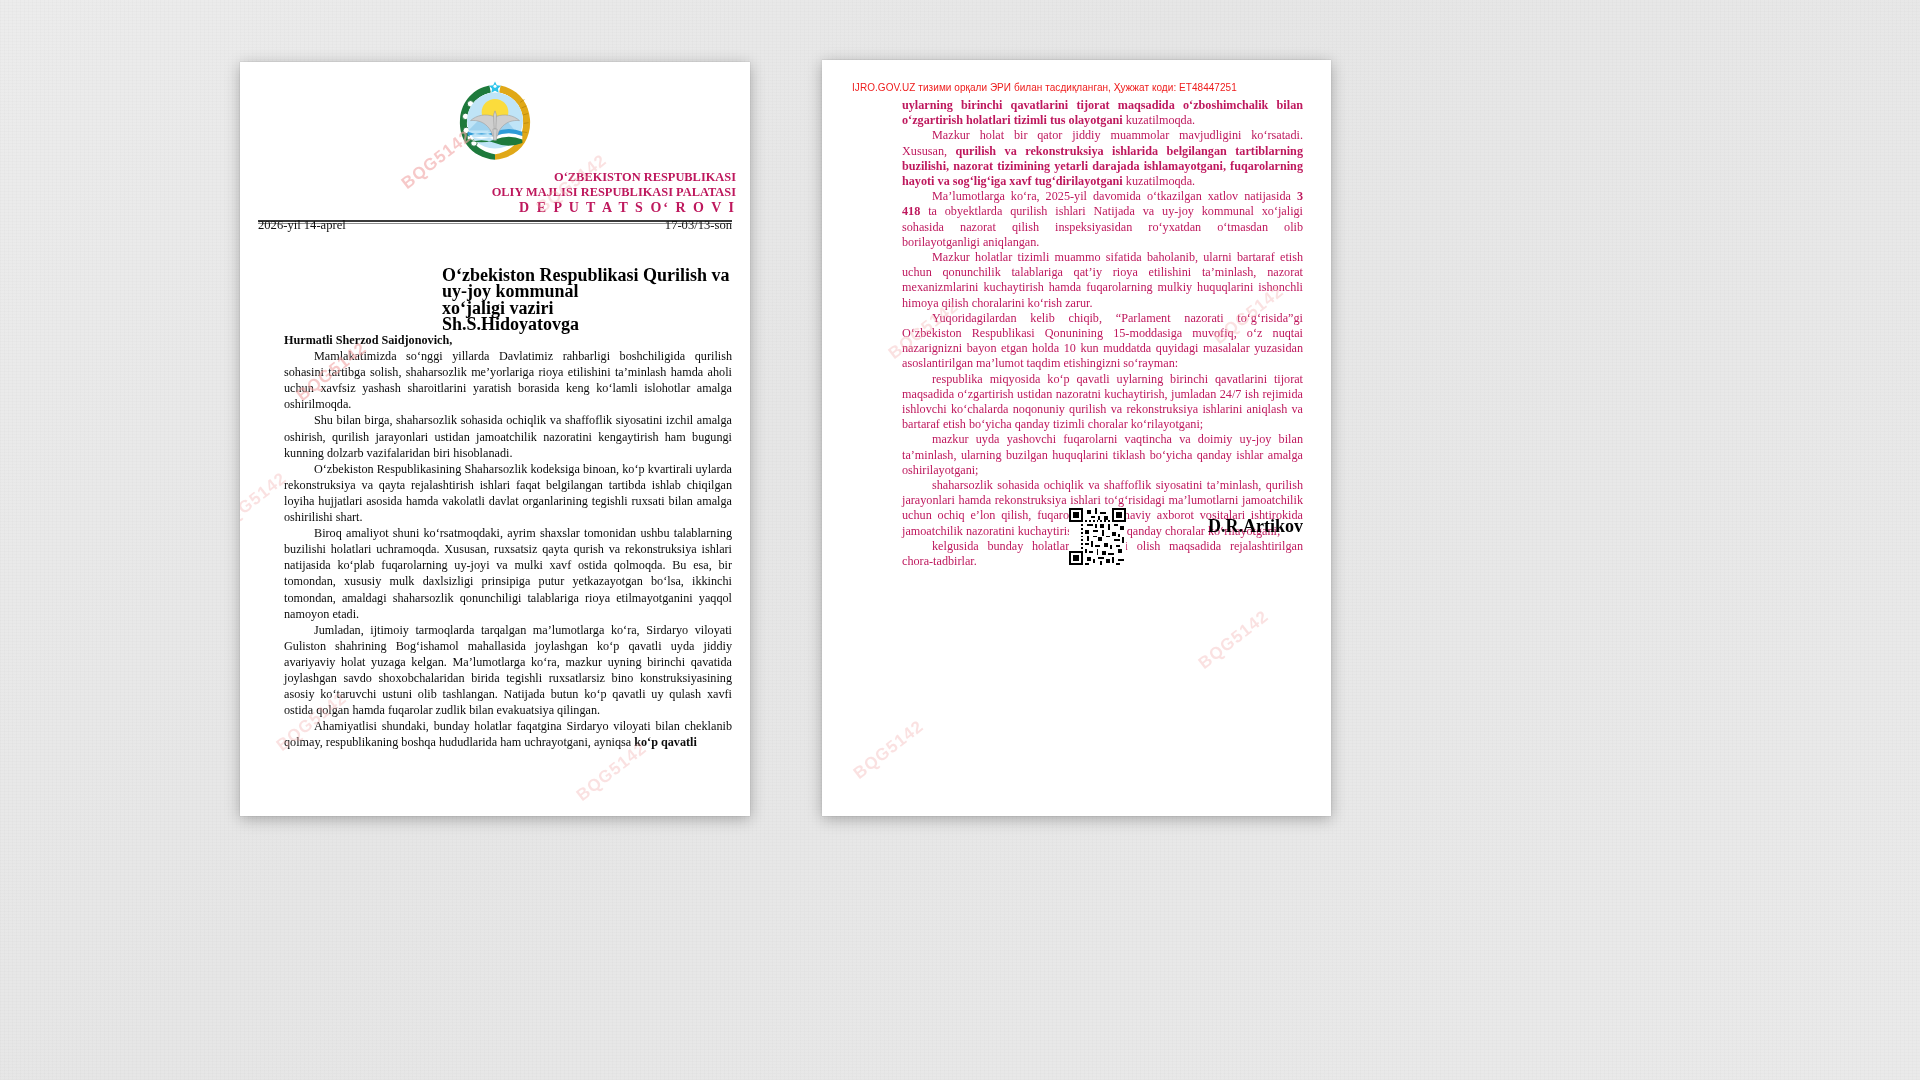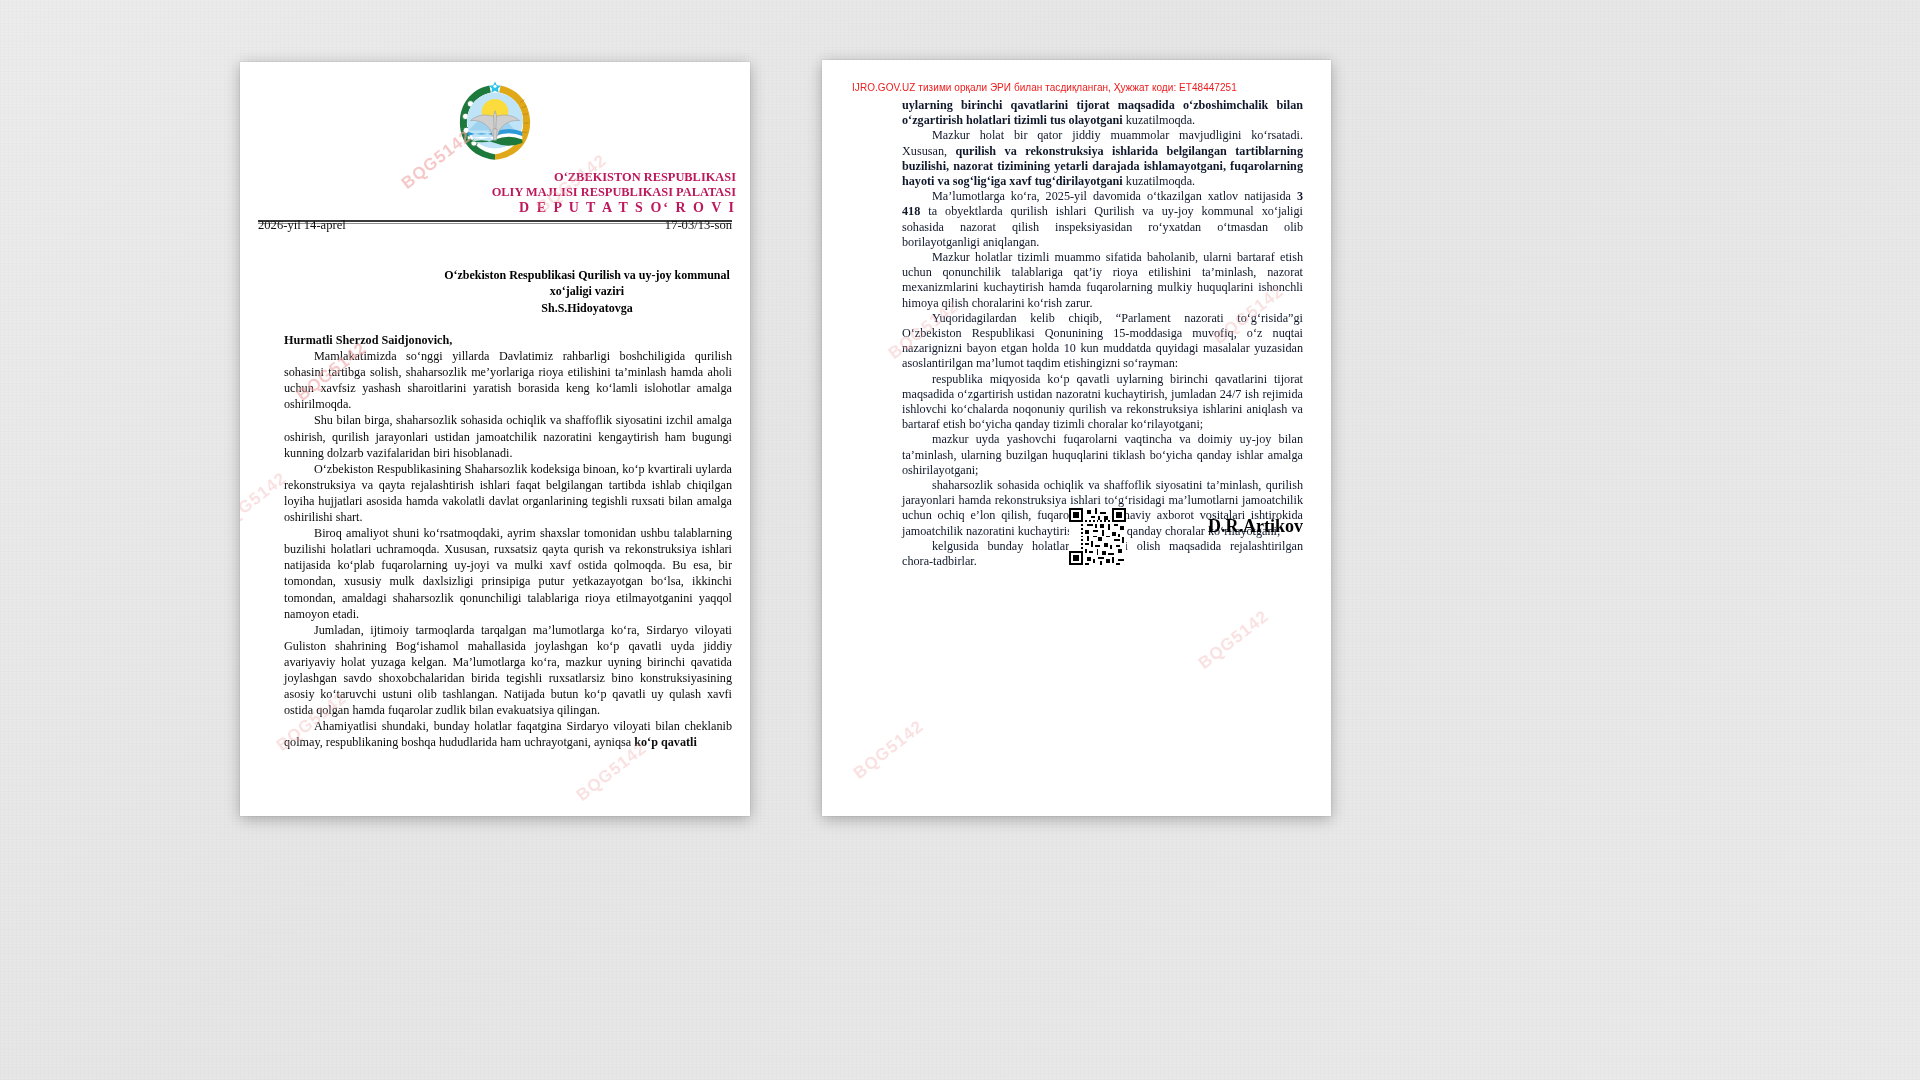--- a/index.html
+++ b/index.html
@@ -99,23 +99,23 @@
     display: flex; justify-content: space-between;
     font-size: 12.6px;
     color: #111;
   }
 
   .addressee {
     position: absolute;
     right: 18px;
     top: 205px;
     width: 290px;
-    text-align: center;
+    text-align: left;
     font-weight: bold;
-    font-size: 12px;
+    font-size: 18px;
     line-height: 16.4px;
     color: #000;
   }
 
   .body-text {
     position: absolute;
     left: 44px; right: 18px;
     top: 270px;
     font-size: 12.2px;
     line-height: 16.1px;
@@ -144,21 +144,21 @@
     letter-spacing: 0.05px;
     white-space: nowrap;
   }
 
   .p2-body {
     position: absolute;
     left: 80px; right: 28px;
     top: 38px;
     font-size: 12.2px;
     line-height: 15.2px;
-    color: #0f172a;
+    color: #be185d;
     text-align: justify;
   }
   .p2-body p { margin: 0; text-indent: 30px; }
   .p2-body p.cont { text-indent: 0; }
   .p2-body b { font-weight: bold; }
 
   .qr {
     position: absolute;
     left: 247px;
     top: 448px;
@@ -267,21 +267,21 @@
   </div>
 
   <div class="page" id="page-2">
     <div class="page-inner">
 
       <div class="cert-line">IJRO.GOV.UZ тизими орқали ЭРИ билан тасдиқланган, Ҳужжат коди: ЕТ48447251</div>
 
       <div class="p2-body">
         <p class="cont"><b>uylarning birinchi qavatlarini tijorat maqsadida o‘zboshimchalik bilan o‘zgartirish holatlari tizimli tus olayotgani</b><span> kuzatilmoqda.</span></p>
         <p><span>Mazkur holat bir qator jiddiy muammolar mavjudligini ko‘rsatadi. Xususan, </span><b>qurilish va rekonstruksiya ishlarida belgilangan tartiblarning buzilishi, nazorat tizimining yetarli darajada ishlamayotgani, fuqarolarning hayoti va sog‘lig‘iga xavf tug‘dirilayotgani</b><span> kuzatilmoqda.</span></p>
-        <p><span>Ma’lumotlarga ko‘ra, 2025-yil davomida o‘tkazilgan xatlov natijasida </span><b>3 418</b><span> ta obyektlarda qurilish ishlari Qurilish va uy-joy kommunal xo‘jaligi sohasida nazorat qilish inspeksiyasidan ro‘yxatdan o‘tmasdan olib borilayotganligi aniqlangan.</span></p>
+        <p><span>Ma’lumotlarga ko‘ra, 2025-yil davomida o‘tkazilgan xatlov natijasida </span><b>3 418</b><span> ta obyektlarda qurilish ishlari Natijada va uy-joy kommunal xo‘jaligi sohasida nazorat qilish inspeksiyasidan ro‘yxatdan o‘tmasdan olib borilayotganligi aniqlangan.</span></p>
         <p>Mazkur holatlar tizimli muammo sifatida baholanib, ularni bartaraf etish uchun qonunchilik talablariga qat’iy rioya etilishini ta’minlash, nazorat mexanizmlarini kuchaytirish hamda fuqarolarning mulkiy huquqlarini ishonchli himoya qilish choralarini ko‘rish zarur.</p>
         <p>Yuqoridagilardan kelib chiqib, “Parlament nazorati to‘g‘risida”gi O‘zbekiston Respublikasi Qonunining 15-moddasiga muvofiq, o‘z nuqtai nazarignizni bayon etgan holda 10 kun muddatda quyidagi masalalar yuzasidan asoslantirilgan ma’lumot taqdim etishingizni so‘rayman:</p>
         <p>respublika miqyosida ko‘p qavatli uylarning birinchi qavatlarini tijorat maqsadida o‘zgartirish ustidan nazoratni kuchaytirish, jumladan 24/7 ish rejimida ishlovchi ko‘chalarda noqonuniy qurilish va rekonstruksiya ishlarini aniqlash va bartaraf etish bo‘yicha qanday tizimli choralar ko‘rilayotgani;</p>
         <p>mazkur uyda yashovchi fuqarolarni vaqtincha va doimiy uy-joy bilan ta’minlash, ularning buzilgan huquqlarini tiklash bo‘yicha qanday ishlar amalga oshirilayotgani;</p>
         <p>shaharsozlik sohasida ochiqlik va shaffoflik siyosatini ta’minlash, qurilish jarayonlari hamda rekonstruksiya ishlari to‘g‘risidagi ma’lumotlarni jamoatchilik uchun ochiq e’lon qilish, fuqarolar va ommaviy axborot vositalari ishtirokida jamoatchilik nazoratini kuchaytirish bo‘yicha qanday choralar ko‘rilayotgani;</p>
         <p>kelgusida bunday holatlarning oldini olish maqsadida rejalashtirilgan chora-tadbirlar.</p>
       </div>
 
       <div class="qr">
         <svg width="57" height="57" viewBox="0 0 29 29" shape-rendering="crispEdges">

